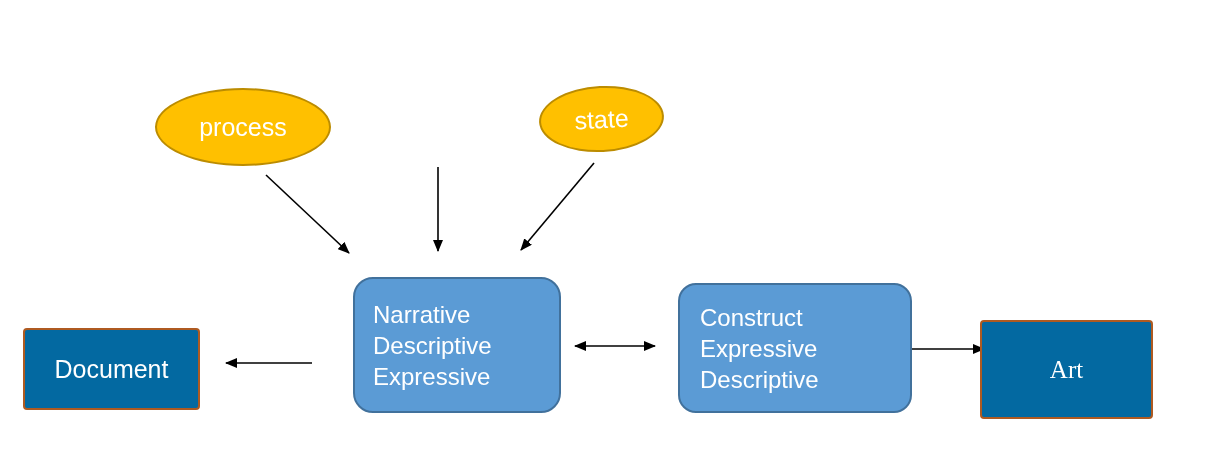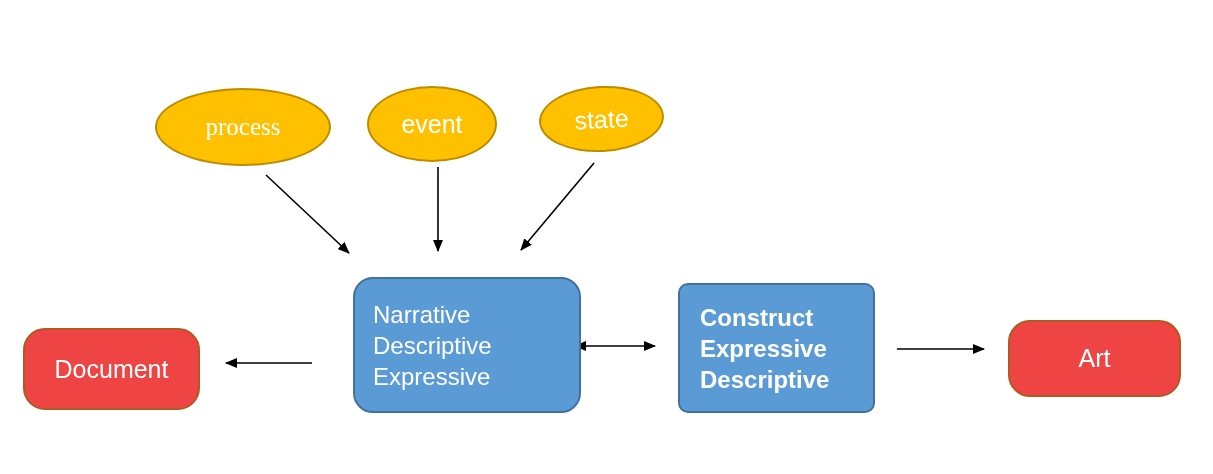--- a/index.html
+++ b/index.html
@@ -30,42 +30,42 @@
     justify-content: center;
     color: #ffffff;
     z-index: 2;
   }
   .ellipse {
     background: #FFC000;
     border: 2.5px solid #BC8C00;
     border-radius: 50%;
     font-size: 25px;
   }
-  .ellipse-process { left: 155px; top: 88px;  width: 176px; height: 78px; font-family: Liberation Serif, serif; }
+  .ellipse-process { left: 155px; top: 88px;  width: 176px; height: 78px; }
   .ellipse-event   { left: 367px; top: 86px;  width: 130px; height: 76px; }
   .ellipse-state   { left: 539px; top: 86px;  width: 125px; height: 66px; transform: rotate(-3deg); }
   .bluebox {
     background: #5B9BD5;
     border: 2px solid #41719C;
     flex-direction: column;
     align-items: flex-start;
     justify-content: center;
     font-size: 24px;
     line-height: 31px;
   }
-  .bluebox-narrative { left: 353px; top: 277px; width: 228px; height: 136px; border-radius: 20px; padding-left: 18px; }
-  .bluebox-construct { left: 678px; top: 283px; width: 197px; height: 130px; border-radius: 10px; padding-left: 20px; font-weight: bold; }
+  .bluebox-narrative { left: 353px; top: 277px; width: 208px; height: 136px; border-radius: 20px; padding-left: 18px; }
+  .bluebox-construct { left: 678px; top: 283px; width: 234px; height: 130px; border-radius: 18px; padding-left: 20px; }
   .orangebox {
-    background: #ef4444;
+    background: #0369a1;
     border: 2px solid #AE5A21;
-    border-radius: 22px;
+    border-radius: 4px;
     font-size: 25px;
   }
   .orangebox-document { left: 23px;   top: 328px; width: 177px; height: 82px; }
-  .orangebox-art      { left: 1008px; top: 320px; width: 173px; height: 77px; }
+  .orangebox-art      { left: 980px; top: 320px; width: 173px; height: 99px; font-family: Liberation Serif, serif; }
   .node span { white-space: nowrap; }
 </style>
 </head>
 <body>
 
 <div class="canvas">
 
   <svg class="arrow-layer" viewBox="0 0 1213 474" xmlns="http://www.w3.org/2000/svg">
     <defs>
       <marker id="arrowhead" markerUnits="userSpaceOnUse" markerWidth="12" markerHeight="10" refX="11" refY="5" orient="auto-start-reverse">
@@ -77,23 +77,20 @@
     <line x1="594" y1="163" x2="521" y2="250" stroke="#000000" stroke-width="1.6" marker-end="url(#arrowhead)"></line>
     <line x1="312" y1="363" x2="226" y2="363" stroke="#000000" stroke-width="1.6" marker-end="url(#arrowhead)"></line>
     <line x1="575" y1="346" x2="655" y2="346" stroke="#000000" stroke-width="1.6" marker-start="url(#arrowhead)" marker-end="url(#arrowhead)"></line>
     <line x1="897" y1="349" x2="984" y2="349" stroke="#000000" stroke-width="1.6" marker-end="url(#arrowhead)"></line>
   </svg>
 
   <div class="node ellipse ellipse-process">
     <span>process</span>
   </div>
 
-  <div class="node ellipse ellipse-event">
-    <span>event</span>
-  </div>
 
   <div class="node ellipse ellipse-state">
     <span>state</span>
   </div>
 
   <div class="node bluebox bluebox-narrative">
     <span>Narrative</span>
     <span>Descriptive</span>
     <span>Expressive</span>
   </div>

